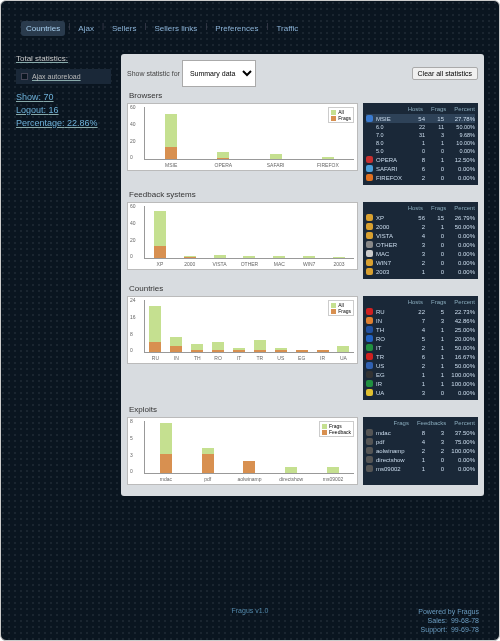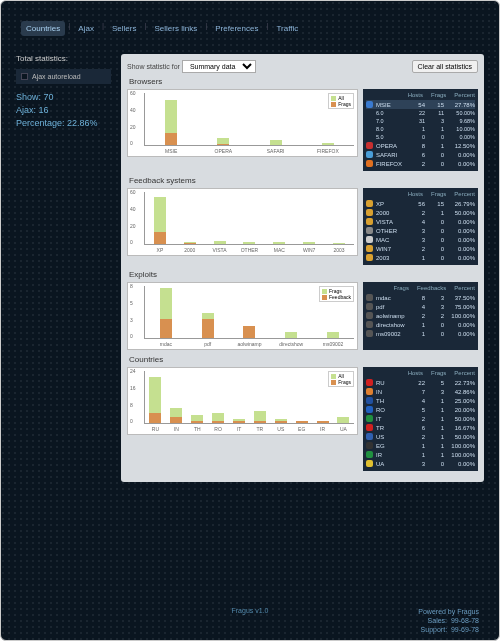--- a/index.html
+++ b/index.html
@@ -7,28 +7,28 @@
 .page { width:500px; height:641px; background:#0a1520; background-image:radial-gradient(circle at 2px 2px, #1a2530 1px, transparent 1px); background-size:6px 6px; position:relative; overflow:hidden; border-radius:6px; border:1px solid #ccc; }
 .header { padding:20px 20px 8px 20px; display:flex; justify-content:space-between; align-items:flex-end; }
 .logo-block { display:flex; flex-direction:column; align-items:flex-start; gap:4px; }
 .logo-tri { width:30px; height:26px; }
 .logo-text { color:#fff; font-weight:bold; font-size:15px; letter-spacing:1px; }
 .nav { display:flex; gap:3px; font-size:8px; }
 .nav a { color:#8cb4d8; text-decoration:none; padding:3px 5px; }
 .nav a.active { background:#2a3b4d; border-radius:3px; color:#a8d0f0; }
 .nav-sep { color:#445; }
 .main { display:flex; padding:10px 15px; gap:10px; }
-.sidebar { width:95px; font-size:8px; color:#8aa; }
+.sidebar { width:95px; font-size:8px; color:#8aa;text-decoration:underline; }
 .side-title { color:#ccc; margin-bottom:6px; font-size:8px; }
 .side-line { background:#1a2838; padding:4px 5px; color:#bbb; font-size:7px; display:flex; align-items:center; gap:4px; margin-bottom:8px; }
 .chk { width:7px; height:7px; background:#0a1520; border:1px solid #445; }
 .stat-line { color:#6db0d8; font-size:9px; margin:3px 0; }
 .content { flex:1; background:#d8dce0; border-radius:3px; padding:6px; }
 .top-row { display:flex; justify-content:space-between; align-items:center; margin-bottom:4px; font-size:7px; color:#444; }
-.sel { font-size:7px; border:1px solid #aaa; padding:1px 3px; background:#fff; }
+.sel { font-size:7px; border:1px solid #aaa; padding:8px 3px; background:#fff; }
 .clear-btn { font-size:7px; padding:2px 5px; background:#f0f0f0; border:1px solid #aaa; border-radius:2px; }
 .section { margin-bottom:5px; }
 .sec-title { font-size:8px; color:#333; margin:2px 0 3px 2px; }
 .sec-body { display:flex; gap:5px; }
 .chart-box { background:#fff; border:1px solid #bbb; flex:1; height:68px; position:relative; padding:3px 3px 10px 16px; }
 .chart-area { position:absolute; left:16px; right:3px; top:3px; bottom:10px; border-left:1px solid #999; border-bottom:1px solid #999; display:flex; align-items:flex-end; justify-content:space-around; }
 .bar-group { display:flex; flex-direction:column; justify-content:flex-end; align-items:center; width:20px; position:relative; }
 .bar-seg { width:12px; }
 .seg-all { background:#c5e090; }
 .seg-frags { background:#d89050; }
@@ -73,21 +73,21 @@
   </div>
 
   <div class="main">
     <div class="sidebar">
       <div class="side-title">Total statistics:</div>
       <div class="side-line">
         <div class="chk"></div>
         <span>Ajax autoreload</span>
       </div>
       <div class="stat-line"><span>Show:</span> <span>70</span></div>
-      <div class="stat-line"><span>Ajax:</span> <span>16</span></div>
+      <div class="stat-line"><span>Logout:</span> <span>16</span></div>
       <div class="stat-line"><span>Percentage:</span> <span>22.86%</span></div>
     </div>
 
     <div class="content">
       <div class="top-row">
         <div>
           <span>Show statistic for</span>
           <select class="sel"><option>Summary data</option></select>
         </div>
         <button class="clear-btn">Clear all statistics</button>
@@ -293,20 +293,170 @@
                   <div class="db-icon" style="background: rgb(216, 160, 48);"></div>
                   <div class="db-name">2003</div>
                   <div class="db-val">1</div>
                   <div class="db-val2">0</div>
                   <div class="db-pct">0.00%</div>
                 </div>
               </div>
             </div>
           </div>
           <div class="section">
+            <div class="sec-title">Countries</div>
+            <div class="sec-body">
+              <div class="chart-box">
+                <div class="ylbl" style="bottom: 10px;">0</div>
+                <div class="ylbl" style="bottom: 26.5px;">8</div>
+                <div class="ylbl" style="bottom: 43px;">16</div>
+                <div class="ylbl" style="bottom: 60px;">24</div>
+                <div class="chart-area">
+                  <div class="bar-group">
+                    <div class="bar-seg seg-all" style="height: 35.4167px;"></div>
+                    <div class="bar-seg seg-frags" style="height: 10.4167px;"></div>
+                    <div class="cat-lbl">RU</div>
+                  </div>
+                  <div class="bar-group">
+                    <div class="bar-seg seg-all" style="height: 8.33333px;"></div>
+                    <div class="bar-seg seg-frags" style="height: 6.25px;"></div>
+                    <div class="cat-lbl">IN</div>
+                  </div>
+                  <div class="bar-group">
+                    <div class="bar-seg seg-all" style="height: 6.25px;"></div>
+                    <div class="bar-seg seg-frags" style="height: 2.08333px;"></div>
+                    <div class="cat-lbl">TH</div>
+                  </div>
+                  <div class="bar-group">
+                    <div class="bar-seg seg-all" style="height: 8.33333px;"></div>
+                    <div class="bar-seg seg-frags" style="height: 2.08333px;"></div>
+                    <div class="cat-lbl">RO</div>
+                  </div>
+                  <div class="bar-group">
+                    <div class="bar-seg seg-all" style="height: 2.08333px;"></div>
+                    <div class="bar-seg seg-frags" style="height: 2.08333px;"></div>
+                    <div class="cat-lbl">IT</div>
+                  </div>
+                  <div class="bar-group">
+                    <div class="bar-seg seg-all" style="height: 10.4167px;"></div>
+                    <div class="bar-seg seg-frags" style="height: 2.08333px;"></div>
+                    <div class="cat-lbl">TR</div>
+                  </div>
+                  <div class="bar-group">
+                    <div class="bar-seg seg-all" style="height: 2.08333px;"></div>
+                    <div class="bar-seg seg-frags" style="height: 2.08333px;"></div>
+                    <div class="cat-lbl">US</div>
+                  </div>
+                  <div class="bar-group">
+                    <div class="bar-seg seg-all" style="height: 0px;"></div>
+                    <div class="bar-seg seg-frags" style="height: 2.08333px;"></div>
+                    <div class="cat-lbl">EG</div>
+                  </div>
+                  <div class="bar-group">
+                    <div class="bar-seg seg-all" style="height: 0px;"></div>
+                    <div class="bar-seg seg-frags" style="height: 2.08333px;"></div>
+                    <div class="cat-lbl">IR</div>
+                  </div>
+                  <div class="bar-group">
+                    <div class="bar-seg seg-all" style="height: 6.25px;"></div>
+                    <div class="bar-seg seg-frags" style="height: 0px;"></div>
+                    <div class="cat-lbl">UA</div>
+                  </div>
+                </div>
+                <div class="legend">
+                  <div>
+                    <div class="lg-sw seg-all"></div>
+                    <span>All</span>
+                  </div>
+                  <div>
+                    <div class="lg-sw seg-frags"></div>
+                    <span>Frags</span>
+                  </div>
+                </div>
+              </div>
+              <div class="data-box">
+                <div class="db-head">
+                  <span>Hosts</span>
+                  <span>Frags</span>
+                  <span>Percent</span>
+                </div>
+                <div class="db-row">
+                  <div class="db-icon" style="background: rgb(208, 32, 32);"></div>
+                  <div class="db-name">RU</div>
+                  <div class="db-val">22</div>
+                  <div class="db-val2">5</div>
+                  <div class="db-pct">22.73%</div>
+                </div>
+                <div class="db-row">
+                  <div class="db-icon" style="background: rgb(224, 128, 48);"></div>
+                  <div class="db-name">IN</div>
+                  <div class="db-val">7</div>
+                  <div class="db-val2">3</div>
+                  <div class="db-pct">42.86%</div>
+                </div>
+                <div class="db-row">
+                  <div class="db-icon" style="background: rgb(32, 80, 160);"></div>
+                  <div class="db-name">TH</div>
+                  <div class="db-val">4</div>
+                  <div class="db-val2">1</div>
+                  <div class="db-pct">25.00%</div>
+                </div>
+                <div class="db-row">
+                  <div class="db-icon" style="background: rgb(32, 96, 192);"></div>
+                  <div class="db-name">RO</div>
+                  <div class="db-val">5</div>
+                  <div class="db-val2">1</div>
+                  <div class="db-pct">20.00%</div>
+                </div>
+                <div class="db-row">
+                  <div class="db-icon" style="background: rgb(32, 144, 64);"></div>
+                  <div class="db-name">IT</div>
+                  <div class="db-val">2</div>
+                  <div class="db-val2">1</div>
+                  <div class="db-pct">50.00%</div>
+                </div>
+                <div class="db-row">
+                  <div class="db-icon" style="background: rgb(208, 32, 32);"></div>
+                  <div class="db-name">TR</div>
+                  <div class="db-val">6</div>
+                  <div class="db-val2">1</div>
+                  <div class="db-pct">16.67%</div>
+                </div>
+                <div class="db-row">
+                  <div class="db-icon" style="background: rgb(48, 96, 176);"></div>
+                  <div class="db-name">US</div>
+                  <div class="db-val">2</div>
+                  <div class="db-val2">1</div>
+                  <div class="db-pct">50.00%</div>
+                </div>
+                <div class="db-row">
+                  <div class="db-icon" style="background: rgb(51, 51, 51);"></div>
+                  <div class="db-name">EG</div>
+                  <div class="db-val">1</div>
+                  <div class="db-val2">1</div>
+                  <div class="db-pct">100.00%</div>
+                </div>
+                <div class="db-row">
+                  <div class="db-icon" style="background: rgb(32, 144, 64);"></div>
+                  <div class="db-name">IR</div>
+                  <div class="db-val">1</div>
+                  <div class="db-val2">1</div>
+                  <div class="db-pct">100.00%</div>
+                </div>
+                <div class="db-row">
+                  <div class="db-icon" style="background: rgb(224, 192, 48);"></div>
+                  <div class="db-name">UA</div>
+                  <div class="db-val">3</div>
+                  <div class="db-val2">0</div>
+                  <div class="db-pct">0.00%</div>
+                </div>
+              </div>
+            </div>
+          </div>
+          <div class="section">
             <div class="sec-title">Exploits</div>
             <div class="sec-body">
               <div class="chart-box">
                 <div class="ylbl" style="bottom: 10px;">0</div>
                 <div class="ylbl" style="bottom: 26.5px;">3</div>
                 <div class="ylbl" style="bottom: 43px;">5</div>
                 <div class="ylbl" style="bottom: 60px;">8</div>
                 <div class="chart-area">
                   <div class="bar-group">
                     <div class="bar-seg seg-all" style="height: 31.25px;"></div>
@@ -376,170 +526,20 @@
                   <div class="db-icon" style="background: rgb(85, 85, 85);"></div>
                   <div class="db-name">directshow</div>
                   <div class="db-val">1</div>
                   <div class="db-val2">0</div>
                   <div class="db-pct">0.00%</div>
                 </div>
                 <div class="db-row">
                   <div class="db-icon" style="background: rgb(85, 85, 85);"></div>
                   <div class="db-name">ms09002</div>
                   <div class="db-val">1</div>
-                  <div class="db-val2">0</div>
-                  <div class="db-pct">0.00%</div>
-                </div>
-              </div>
-            </div>
-          </div>
-          <div class="section">
-            <div class="sec-title">Countries</div>
-            <div class="sec-body">
-              <div class="chart-box">
-                <div class="ylbl" style="bottom: 10px;">0</div>
-                <div class="ylbl" style="bottom: 26.5px;">8</div>
-                <div class="ylbl" style="bottom: 43px;">16</div>
-                <div class="ylbl" style="bottom: 60px;">24</div>
-                <div class="chart-area">
-                  <div class="bar-group">
-                    <div class="bar-seg seg-all" style="height: 35.4167px;"></div>
-                    <div class="bar-seg seg-frags" style="height: 10.4167px;"></div>
-                    <div class="cat-lbl">RU</div>
-                  </div>
-                  <div class="bar-group">
-                    <div class="bar-seg seg-all" style="height: 8.33333px;"></div>
-                    <div class="bar-seg seg-frags" style="height: 6.25px;"></div>
-                    <div class="cat-lbl">IN</div>
-                  </div>
-                  <div class="bar-group">
-                    <div class="bar-seg seg-all" style="height: 6.25px;"></div>
-                    <div class="bar-seg seg-frags" style="height: 2.08333px;"></div>
-                    <div class="cat-lbl">TH</div>
-                  </div>
-                  <div class="bar-group">
-                    <div class="bar-seg seg-all" style="height: 8.33333px;"></div>
-                    <div class="bar-seg seg-frags" style="height: 2.08333px;"></div>
-                    <div class="cat-lbl">RO</div>
-                  </div>
-                  <div class="bar-group">
-                    <div class="bar-seg seg-all" style="height: 2.08333px;"></div>
-                    <div class="bar-seg seg-frags" style="height: 2.08333px;"></div>
-                    <div class="cat-lbl">IT</div>
-                  </div>
-                  <div class="bar-group">
-                    <div class="bar-seg seg-all" style="height: 10.4167px;"></div>
-                    <div class="bar-seg seg-frags" style="height: 2.08333px;"></div>
-                    <div class="cat-lbl">TR</div>
-                  </div>
-                  <div class="bar-group">
-                    <div class="bar-seg seg-all" style="height: 2.08333px;"></div>
-                    <div class="bar-seg seg-frags" style="height: 2.08333px;"></div>
-                    <div class="cat-lbl">US</div>
-                  </div>
-                  <div class="bar-group">
-                    <div class="bar-seg seg-all" style="height: 0px;"></div>
-                    <div class="bar-seg seg-frags" style="height: 2.08333px;"></div>
-                    <div class="cat-lbl">EG</div>
-                  </div>
-                  <div class="bar-group">
-                    <div class="bar-seg seg-all" style="height: 0px;"></div>
-                    <div class="bar-seg seg-frags" style="height: 2.08333px;"></div>
-                    <div class="cat-lbl">IR</div>
-                  </div>
-                  <div class="bar-group">
-                    <div class="bar-seg seg-all" style="height: 6.25px;"></div>
-                    <div class="bar-seg seg-frags" style="height: 0px;"></div>
-                    <div class="cat-lbl">UA</div>
-                  </div>
-                </div>
-                <div class="legend">
-                  <div>
-                    <div class="lg-sw seg-all"></div>
-                    <span>All</span>
-                  </div>
-                  <div>
-                    <div class="lg-sw seg-frags"></div>
-                    <span>Frags</span>
-                  </div>
-                </div>
-              </div>
-              <div class="data-box">
-                <div class="db-head">
-                  <span>Hosts</span>
-                  <span>Frags</span>
-                  <span>Percent</span>
-                </div>
-                <div class="db-row">
-                  <div class="db-icon" style="background: rgb(208, 32, 32);"></div>
-                  <div class="db-name">RU</div>
-                  <div class="db-val">22</div>
-                  <div class="db-val2">5</div>
-                  <div class="db-pct">22.73%</div>
-                </div>
-                <div class="db-row">
-                  <div class="db-icon" style="background: rgb(224, 128, 48);"></div>
-                  <div class="db-name">IN</div>
-                  <div class="db-val">7</div>
-                  <div class="db-val2">3</div>
-                  <div class="db-pct">42.86%</div>
-                </div>
-                <div class="db-row">
-                  <div class="db-icon" style="background: rgb(32, 80, 160);"></div>
-                  <div class="db-name">TH</div>
-                  <div class="db-val">4</div>
-                  <div class="db-val2">1</div>
-                  <div class="db-pct">25.00%</div>
-                </div>
-                <div class="db-row">
-                  <div class="db-icon" style="background: rgb(32, 96, 192);"></div>
-                  <div class="db-name">RO</div>
-                  <div class="db-val">5</div>
-                  <div class="db-val2">1</div>
-                  <div class="db-pct">20.00%</div>
-                </div>
-                <div class="db-row">
-                  <div class="db-icon" style="background: rgb(32, 144, 64);"></div>
-                  <div class="db-name">IT</div>
-                  <div class="db-val">2</div>
-                  <div class="db-val2">1</div>
-                  <div class="db-pct">50.00%</div>
-                </div>
-                <div class="db-row">
-                  <div class="db-icon" style="background: rgb(208, 32, 32);"></div>
-                  <div class="db-name">TR</div>
-                  <div class="db-val">6</div>
-                  <div class="db-val2">1</div>
-                  <div class="db-pct">16.67%</div>
-                </div>
-                <div class="db-row">
-                  <div class="db-icon" style="background: rgb(48, 96, 176);"></div>
-                  <div class="db-name">US</div>
-                  <div class="db-val">2</div>
-                  <div class="db-val2">1</div>
-                  <div class="db-pct">50.00%</div>
-                </div>
-                <div class="db-row">
-                  <div class="db-icon" style="background: rgb(51, 51, 51);"></div>
-                  <div class="db-name">EG</div>
-                  <div class="db-val">1</div>
-                  <div class="db-val2">1</div>
-                  <div class="db-pct">100.00%</div>
-                </div>
-                <div class="db-row">
-                  <div class="db-icon" style="background: rgb(32, 144, 64);"></div>
-                  <div class="db-name">IR</div>
-                  <div class="db-val">1</div>
-                  <div class="db-val2">1</div>
-                  <div class="db-pct">100.00%</div>
-                </div>
-                <div class="db-row">
-                  <div class="db-icon" style="background: rgb(224, 192, 48);"></div>
-                  <div class="db-name">UA</div>
-                  <div class="db-val">3</div>
                   <div class="db-val2">0</div>
                   <div class="db-pct">0.00%</div>
                 </div>
               </div>
             </div>
           </div>
         </div>
     </div>
   </div>
 

